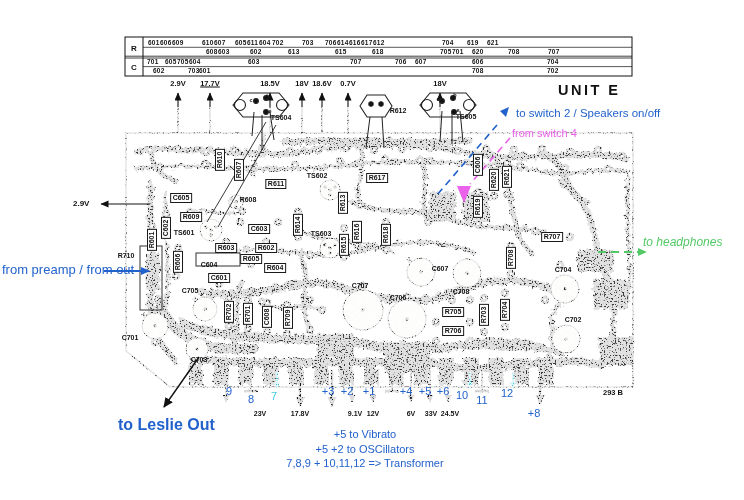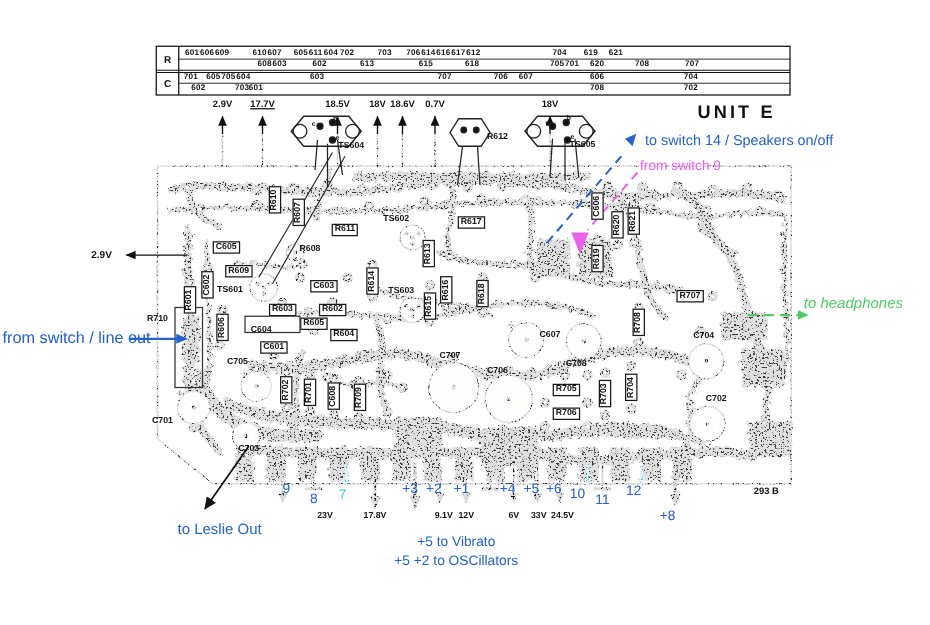--- a/index.html
+++ b/index.html
@@ -566,24 +566,25 @@
       <span class="abs vbot ctr" style="left: 373px; top: 413px;">12V</span>
       <span class="abs vbot ctr" style="left: 411px; top: 413px;">6V</span>
       <span class="abs vbot ctr" style="left: 431px; top: 413px;">33V</span>
       <span class="abs vbot ctr" style="left: 450px; top: 413px;">24.5V</span>
     </div>
 
 <div class="unit-title">UNIT  E</div>
 <div class="board-id">293 B</div>
 <div class="side-volt">2.9V</div>
 
-<div class="ann" id="ann-to-switch" style="left: 516px; top: 107px; font-size: 11.5px; color: rgb(34, 98, 204);">to switch 14 / Speakers on/off</div>
-<div class="ann" id="ann-from-switch" style="left: 512px; top: 127px; font-size: 11px; color: rgb(234, 98, 234);">from switch 9</div>
+<div class="ann" id="ann-to-switch" style="left: 516px; top: 107px; font-size: 11.5px; color: rgb(34, 98, 204);">to switch 2 / Speakers on/off</div>
+<div class="ann" id="ann-from-switch" style="left: 512px; top: 127px; font-size: 11px; color: rgb(234, 98, 234);">from switch 4</div>
 <div class="ann" id="ann-to-headphones" style="left: 643px; top: 235px; font-size: 12px; color: rgb(82, 201, 102); font-style: italic;">to headphones</div>
-<div class="ann" id="ann-from-preamp" style="left: 2px; top: 262px; font-size: 13px; color: rgb(34, 98, 204);">from switch / line out</div>
-<div class="ann" id="ann-to-leslie" style="left: 142px; top: 416px; font-size: 12px; color: rgb(34, 98, 204);">to Leslie Out</div>
+<div class="ann" id="ann-from-preamp" style="left: 2px; top: 262px; font-size: 13px; color: rgb(34, 98, 204);">from preamp / from out</div>
+<div class="ann" id="ann-to-leslie" style="left: 118px; top: 416px; font-size: 16px; color: rgb(34, 98, 204); font-weight: bold;">to Leslie Out</div>
 
 <div id="notes">
       <div class="note" style="color: rgb(34, 98, 204);">+5 to Vibrato</div>
       <div class="note" style="color: rgb(34, 98, 204);">+5 +2 to OSCillators</div>
+      <div class="note" style="color: rgb(34, 98, 204);">7,8,9 + 10,11,12 =&gt; Transformer</div>
     </div>
 
 </div>
 
 </body></html>

